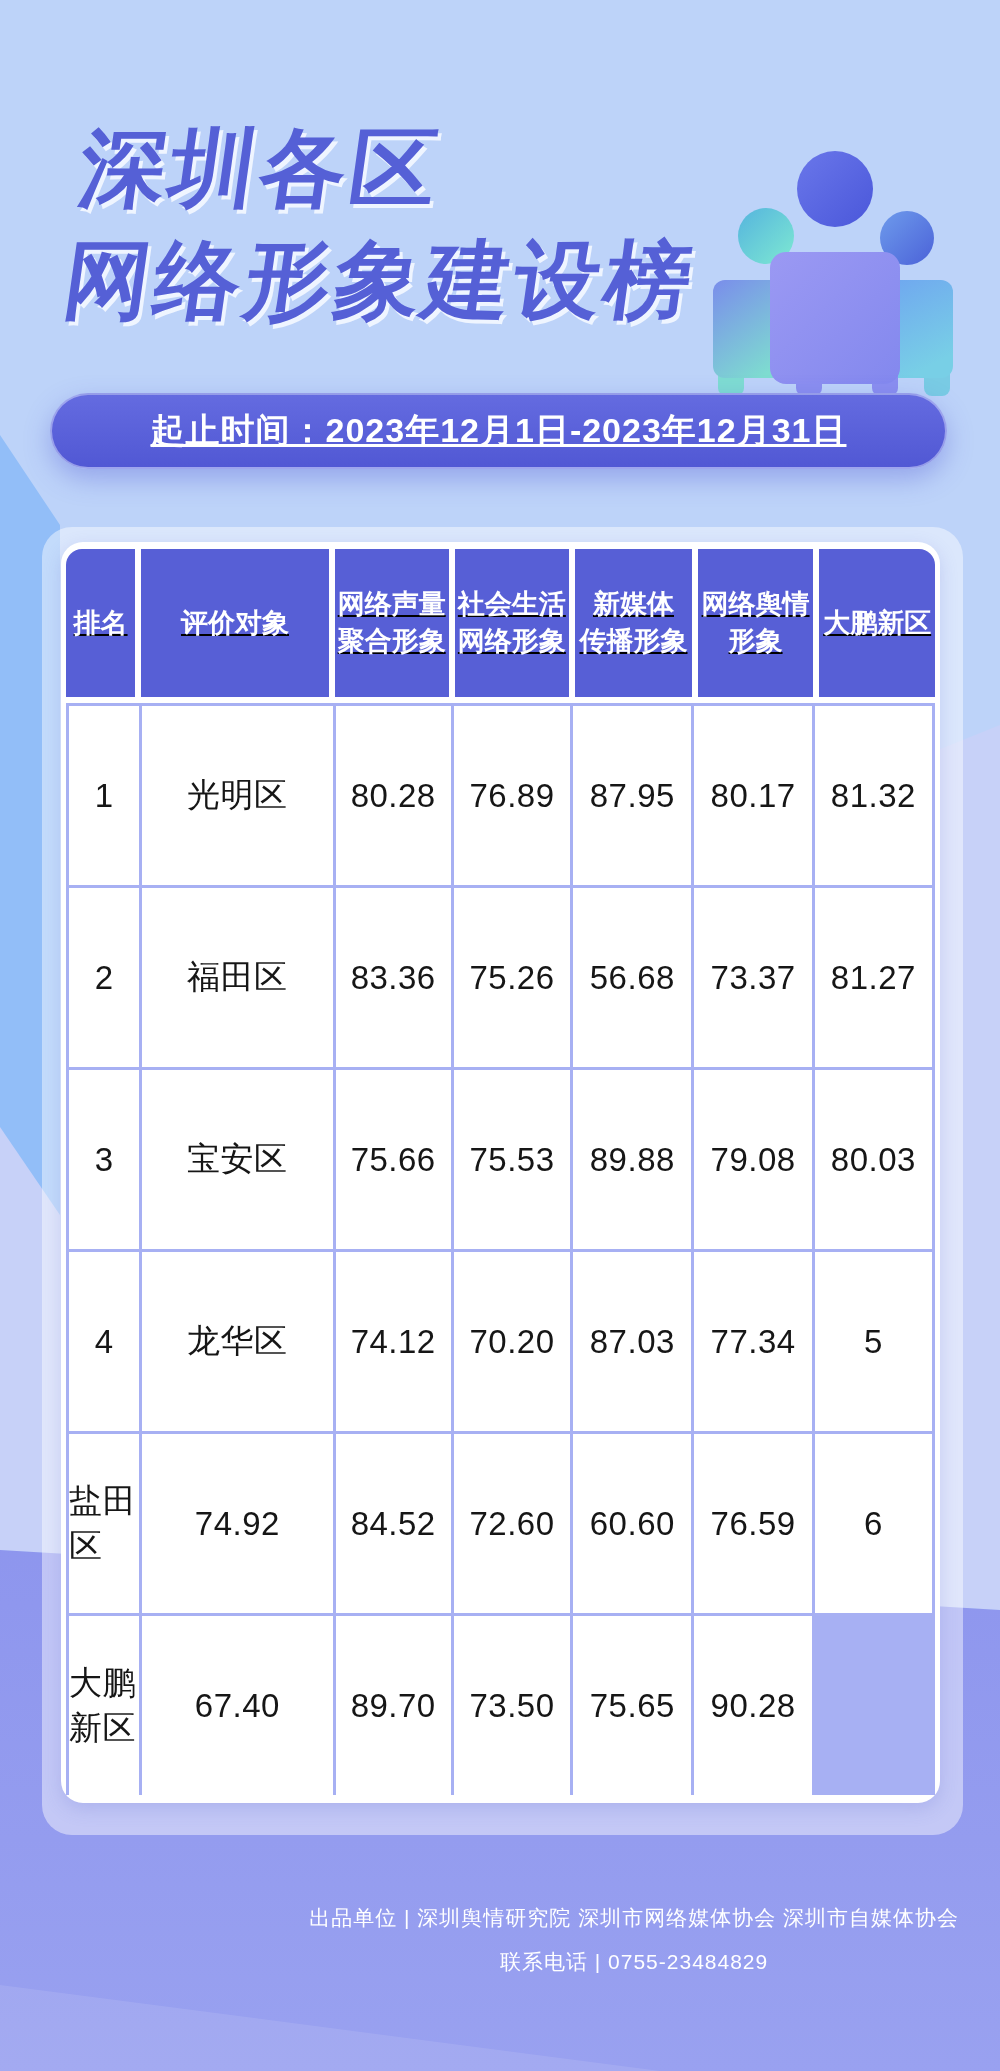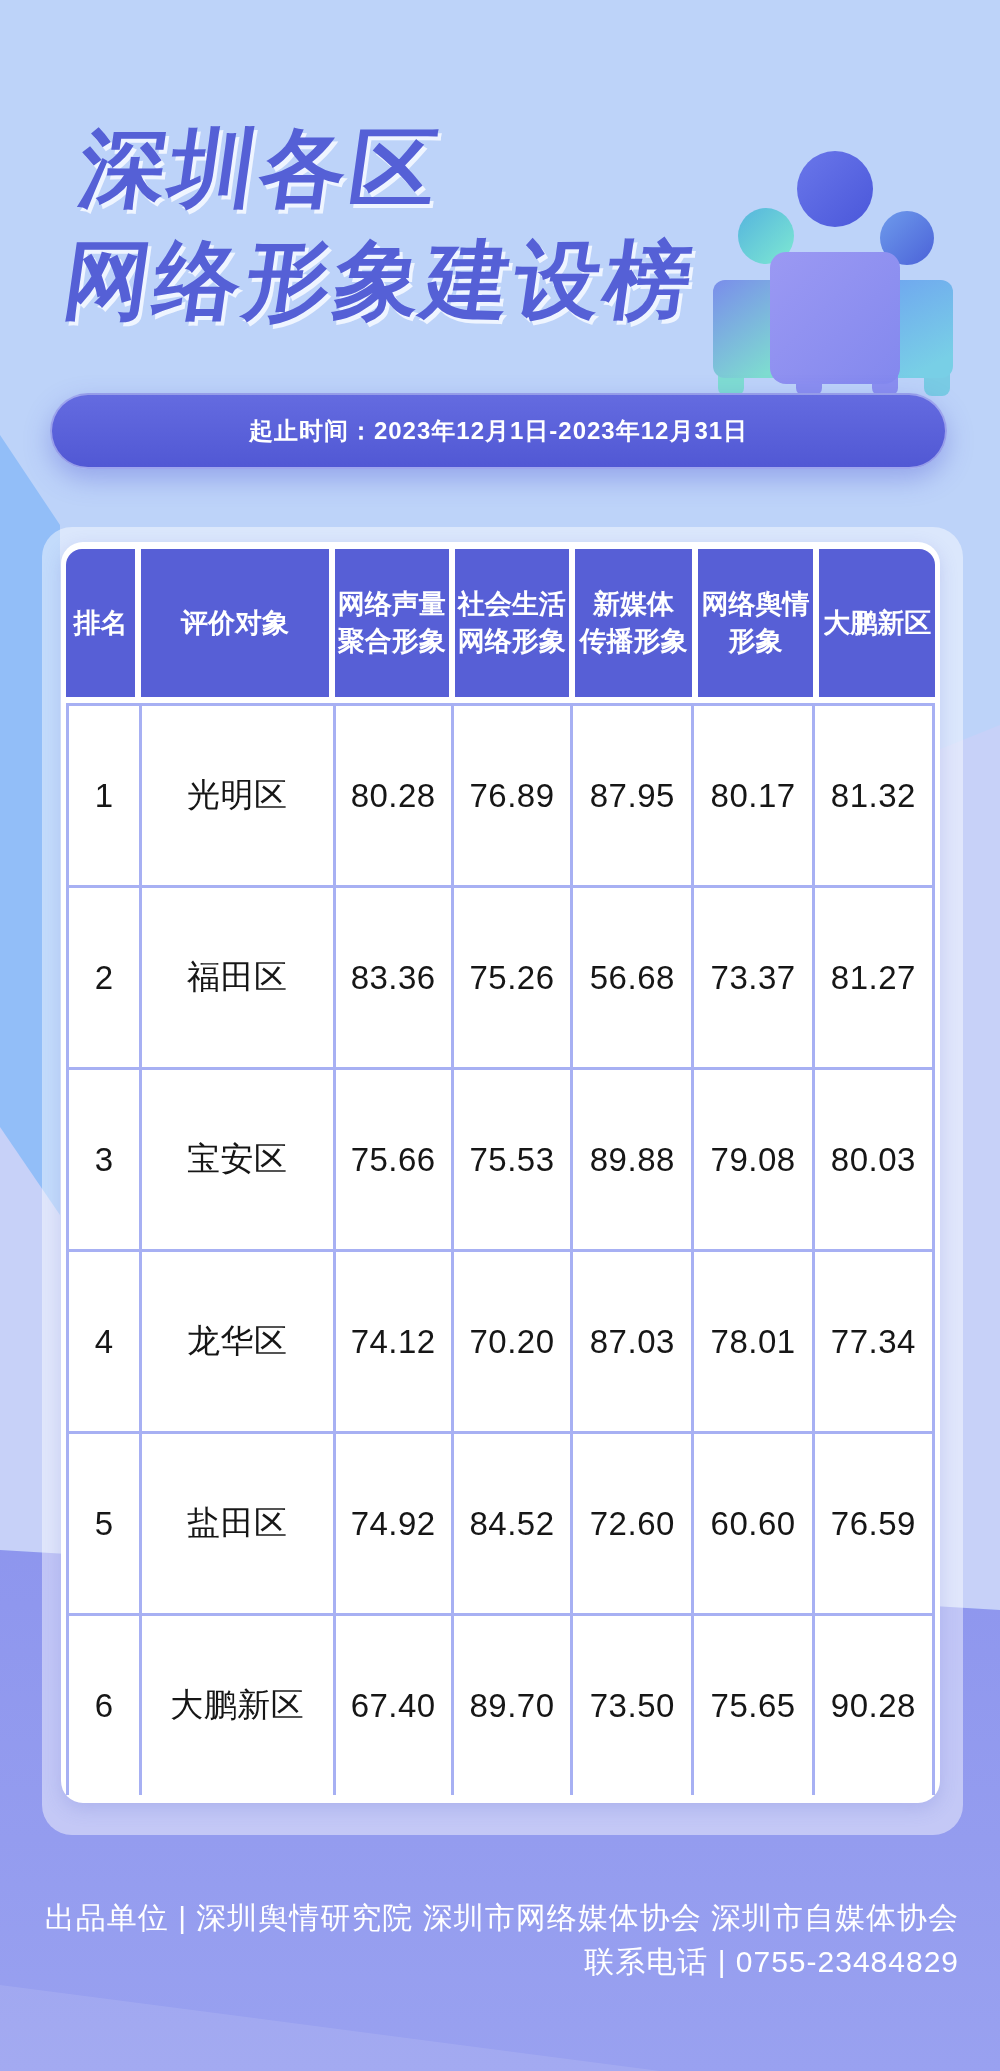--- a/index.html
+++ b/index.html
@@ -21,46 +21,46 @@
 
   
   .people-icon{position:absolute;left:700px;top:133px;width:265px;height:265px;}
 
   
   .date-banner{position:absolute;left:50px;top:393px;width:897px;height:76px;border-radius:38px;
                background:linear-gradient(180deg,#646BE0 0%,#5158D4 100%);
                border:2px solid rgba(205,214,250,0.55);box-sizing:border-box;
                box-shadow:0 10px 26px rgba(84,92,212,0.38);
                display:flex;align-items:center;justify-content:center;}
-  .date-banner span{color:#ffffff;font-size:24px;font-weight:700;letter-spacing:1px;}
+  .date-banner span{color:#ffffff;font-size:34px;font-weight:700;letter-spacing:1px;text-decoration:underline;}
 
   
   .outer-card{position:absolute;left:42px;top:527px;width:921px;height:1308px;border-radius:30px;
               background:rgba(255,255,255,0.45);}
   .table-card{position:absolute;left:61px;top:542px;width:879px;height:1261px;border-radius:22px;
               background:#ffffff;box-shadow:0 6px 18px rgba(96,106,210,0.22);
               box-sizing:border-box;padding:7px 5px 8px;overflow:hidden;}
 
   
   .thead{display:grid;grid-template-columns:73fr 198fr 120fr 121fr 123fr 122fr 122fr;gap:0 6px;
-         height:148px;margin-bottom:6px;}
+         height:148px;margin-bottom:6px;text-decoration:underline;}
   .th{background:#575FD6;color:#ffffff;display:flex;align-items:center;justify-content:center;
       text-align:center;font-size:27px;font-weight:700;line-height:37px;}
   .th span{white-space:pre-line;}
   .th:first-child{border-radius:16px 0 0 0;}
   .th:last-child{border-radius:0 16px 0 0;}
 
   .tbody{display:grid;grid-template-columns:73fr 198fr 120fr 121fr 123fr 122fr 122fr;
          gap:3px;grid-auto-rows:179px;background:#A7B0F3;padding:3px 3px 0 3px;}
   .td{background:#ffffff;display:flex;align-items:center;justify-content:center;
       font-size:33px;color:#161616;letter-spacing:0.5px;}
 
   
   .footer{position:absolute;right:41px;top:1896px;text-align:right;color:#ffffff;}
-  .footer div{font-size:30px;line-height:44px;letter-spacing:1px;}
+  .footer div{font-size:21px;line-height:44px;letter-spacing:1px;text-align:center;}
 </style>
 </head>
 <body>
 
 <div class="page">
 
   <div class="bg bg-pale"></div>
   <div class="bg bg-wedge"></div>
   <div class="bg bg-bottom"></div>
   <div class="bg bg-bottom-light"></div>
@@ -166,21 +166,20 @@
       <div class="td">75.53</div>
       <div class="td">89.88</div>
       <div class="td">79.08</div>
       <div class="td">80.03</div>
 
       <div class="td">4</div>
       <div class="td">龙华区</div>
       <div class="td">74.12</div>
       <div class="td">70.20</div>
       <div class="td">87.03</div>
-      <div class="td">78.01</div>
       <div class="td">77.34</div>
 
       <div class="td">5</div>
       <div class="td">盐田区</div>
       <div class="td">74.92</div>
       <div class="td">84.52</div>
       <div class="td">72.60</div>
       <div class="td">60.60</div>
       <div class="td">76.59</div>
 

